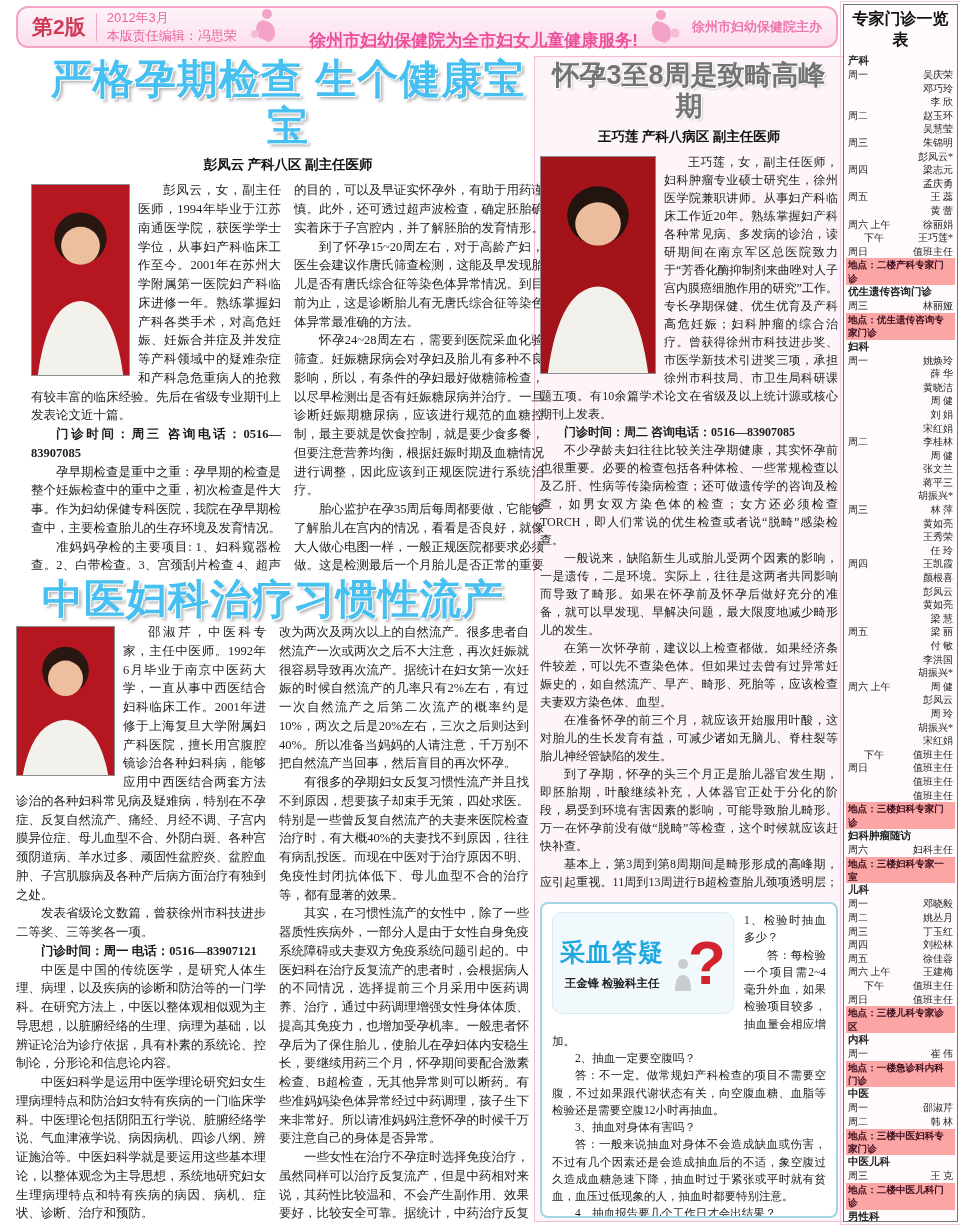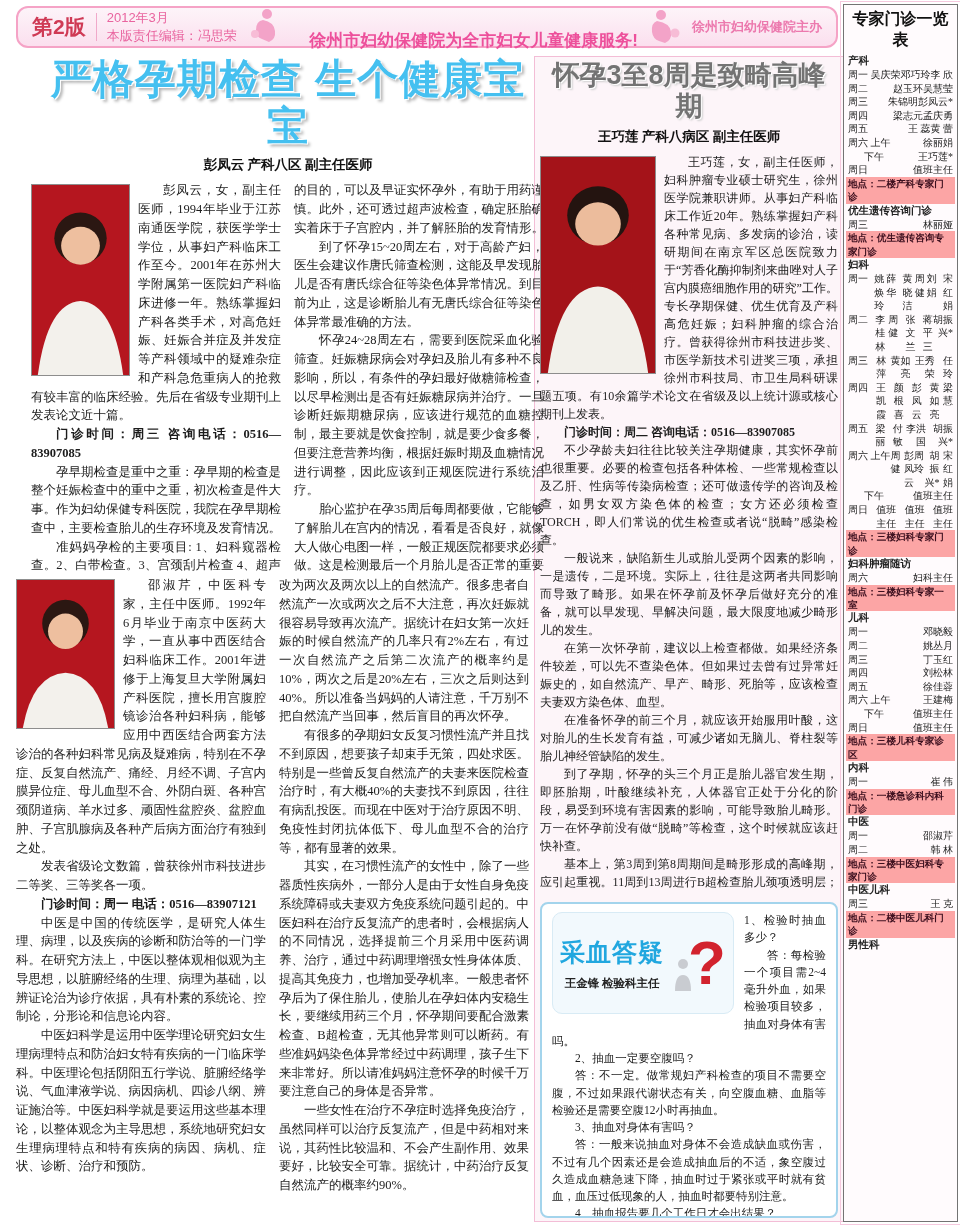--- a/index.html
+++ b/index.html
@@ -16,21 +16,21 @@
   .organizer{font-family:"Liberation Sans",sans-serif;font-size:13px;font-weight:bold;color:#ec79ae;white-space:nowrap;}
   
   .sidebar{position:absolute;right:2px;top:4px;width:115px;height:1218px;box-sizing:border-box;
            border:1px solid #737373;outline:1px solid #f6c9de;outline-offset:2px;
            background:#fffbfd;padding:3px 4px;overflow:hidden;}
   .sb-title{font-size:16px;font-weight:bold;text-align:center;color:#111;margin:1px 0 3px;}
   .sb-header{font-size:10.5px;font-weight:bold;color:#222;line-height:14px;}
   .sb-row{display:flex;justify-content:space-between;font-size:10px;line-height:13.6px;color:#222;}
   .sb-row.indent{padding-left:16px;}
   .sb-day{white-space:nowrap;text-align:right;}
-  .sb-names{display:flex;flex-direction:row;text-align:right;}
+  .sb-names{display:flex;flex-direction:column;text-align:right;}
   .sb-loc{font-size:9.6px;font-weight:bold;color:#3c0f1e;background:#fca5a5;line-height:13.4px;
           margin:0 -2px;padding:0 2px;}
   
   .right-frame{position:absolute;left:534px;top:56px;width:310px;height:1164px;
                border:1px solid #f3bdd6;background:#fdf5f9;}
   .art{position:absolute;overflow:hidden;}
   .art1{left:0;top:56px;width:514px;height:518px;margin-left:31px;}
   .art3{left:16px;top:576px;width:514px;height:648px;}
   .art2{left:540px;top:60px;width:298px;height:834px;}
   .art-title{text-align:center;font-family:"Liberation Sans",sans-serif;font-weight:bold;line-height:1.15;}
@@ -144,20 +144,21 @@
           <p class="para">一般说来，缺陷新生儿或胎儿受两个因素的影响，一是遗传，二是环境。实际上，往往是这两者共同影响而导致了畸形。如果在怀孕前及怀孕后做好充分的准备，就可以早发现、早解决问题，最大限度地减少畸形儿的发生。</p>
           <p class="para">在第一次怀孕前，建议以上检查都做。如果经济条件较差，可以先不查染色体。但如果过去曾有过异常妊娠史的，如自然流产、早产、畸形、死胎等，应该检查夫妻双方染色体、血型。</p>
           <p class="para">在准备怀孕的前三个月，就应该开始服用叶酸，这对胎儿的生长发育有益，可减少诸如无脑儿、脊柱裂等胎儿神经管缺陷的发生。</p>
           <p class="para">到了孕期，怀孕的头三个月正是胎儿器官发生期，即胚胎期，叶酸继续补充，人体器官正处于分化的阶段，易受到环境有害因素的影响，可能导致胎儿畸形。万一在怀孕前没有做“脱畸”等检查，这个时候就应该赶快补查。</p>
           <p class="para">基本上，第3周到第8周期间是畸形形成的高峰期，应引起重视。11周到13周进行B超检查胎儿颈项透明层；15到20+6周进行唐氏筛查；18至20周进行B超检查，建议22至26周还应进行系统超声检查，以查漏补缺。如果发现问题，必要时还可以做绒毛、脐血、羊水等检查。</p>
         </div>
     </div>
   </div>
 
   <div class="art art3">
+    <div class="art-title blue-title">中医妇科治疗习惯性流产</div>
     <div class="art-body">
       <div class="colA">
         <span class="photo">
           <svg viewBox="0 0 100 150" preserveAspectRatio="none">
               <rect width="100" height="150" fill="#b5161f"></rect>
               <circle cx="50" cy="44" r="24" fill="#2b1712"></circle>
               <circle cx="50" cy="52" r="18" fill="#eebf9f"></circle>
               <path d="M6 150 Q16 96 50 94 Q84 96 94 150 Z" fill="#f3f1ec"></path>
             </svg>
         </span>
@@ -189,21 +190,21 @@
       <div class="qwrap">
         <svg width="22" height="34" viewBox="0 0 22 34" style="margin-right:-6px;">
             <circle cx="11" cy="7" r="5" fill="#c9ccd1"></circle>
             <path d="M3 34 q0-16 8-16 q8 0 8 16z" fill="#c9ccd1"></path>
           </svg>
         <span class="qmark">?</span>
       </div>
     </div>
     <div>
         <p class="para noindent">1、检验时抽血多少？</p>
-        <p class="para">答：每检验一个项目需2~4毫升外血，如果检验项目较多，抽血对身体有害吗。</p>
+        <p class="para">答：每检验一个项目需2~4毫升外血，如果检验项目较多，抽血量会相应增加。</p>
         <p class="para">2、抽血一定要空腹吗？</p>
         <p class="para">答：不一定。做常规妇产科检查的项目不需要空腹，不过如果跟代谢状态有关，向空腹血糖、血脂等检验还是需要空腹12小时再抽血。</p>
         <p class="para">3、抽血对身体有害吗？</p>
         <p class="para">答：一般来说抽血对身体不会造成缺血或伤害，不过有几个因素还是会造成抽血后的不适，象空腹过久造成血糖急速下降，抽血时过于紧张或平时就有贫血，血压过低现象的人，抽血时都要特别注意。</p>
         <p class="para">4、抽血报告要几个工作日才会出结果？</p>
       </div>
   </div>
 
   <aside class="sidebar">
     <div class="sb-title">专家门诊一览表</div>

